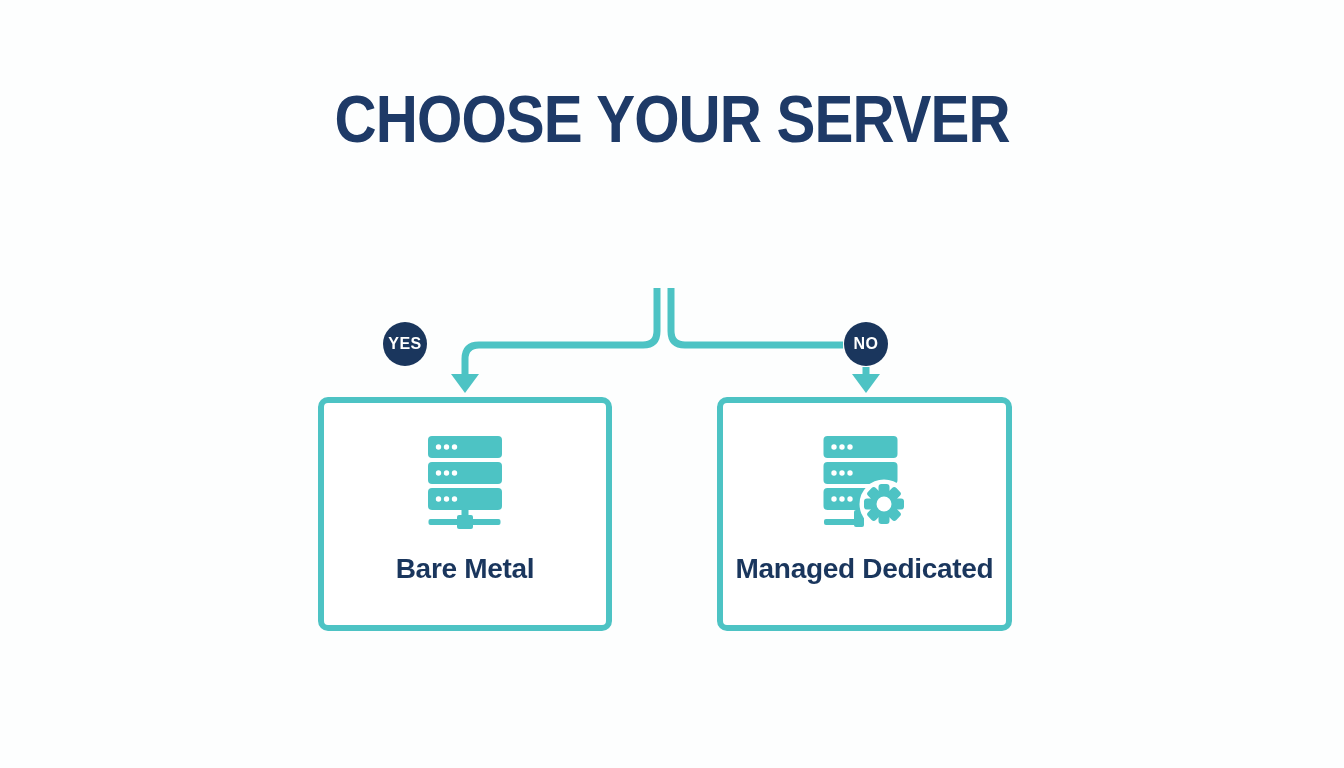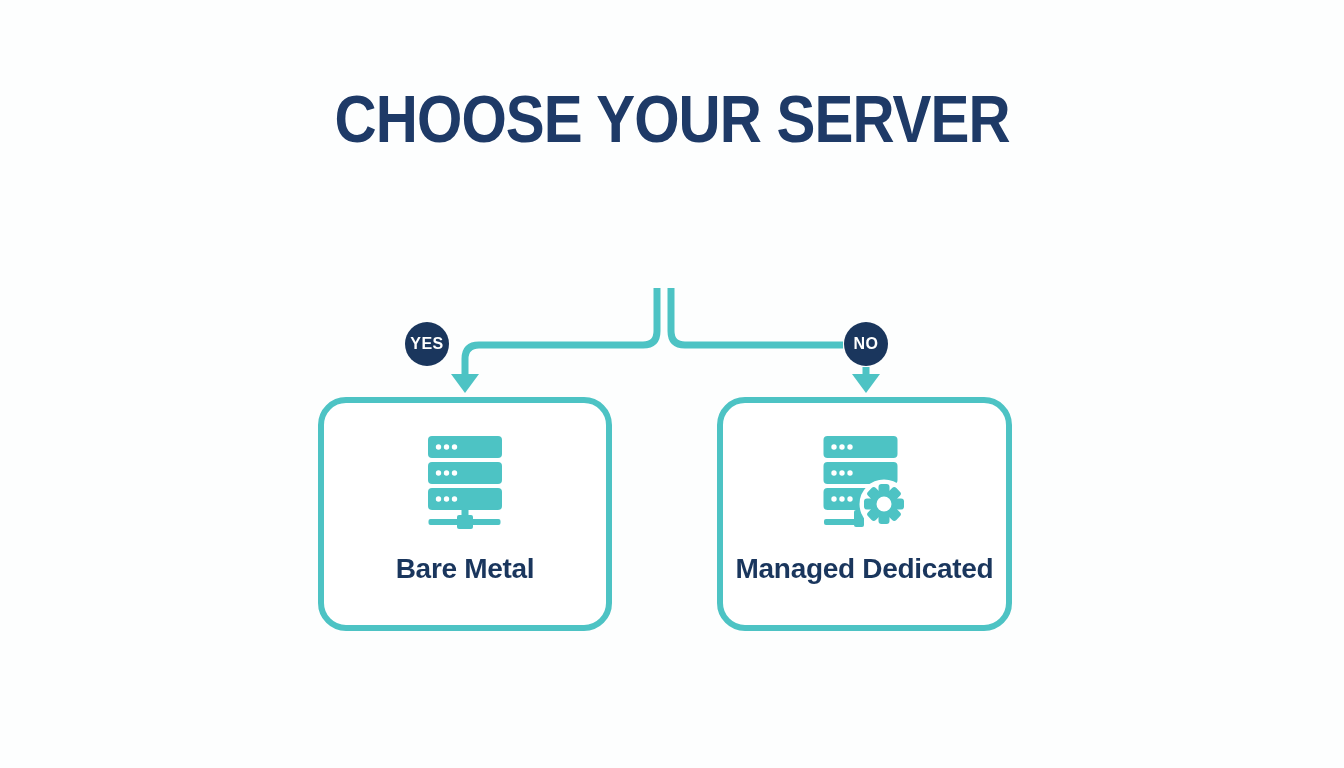--- a/index.html
+++ b/index.html
@@ -78,29 +78,29 @@
     border-radius: 50%;
     background: var(--navy);
     color: #ffffff;
     font-size: 16px;
     font-weight: bold;
     letter-spacing: 0.5px;
     display: flex;
     align-items: center;
     justify-content: center;
   }
-  .badge-yes { left: 405px; top: 322px; }
+  .badge-yes { left: 383px; top: 322px; }
   .badge-no  { left: 844px; top: 322px; justify-content: center; }
   .option-card {
     position: absolute;
     top: 397px;
     height: 234px;
     background: #ffffff;
     border: 6px solid var(--teal);
-    border-radius: 28px;
+    border-radius: 10px;
   }
   .option-card.left  { left: 318px; width: 294px; }
   .option-card.right { left: 717px; width: 295px; }
   .option-icon {
     position: absolute;
     top: 33px;
     left: 50%;
     transform: translateX(-50%);
   }
   .option-label {

